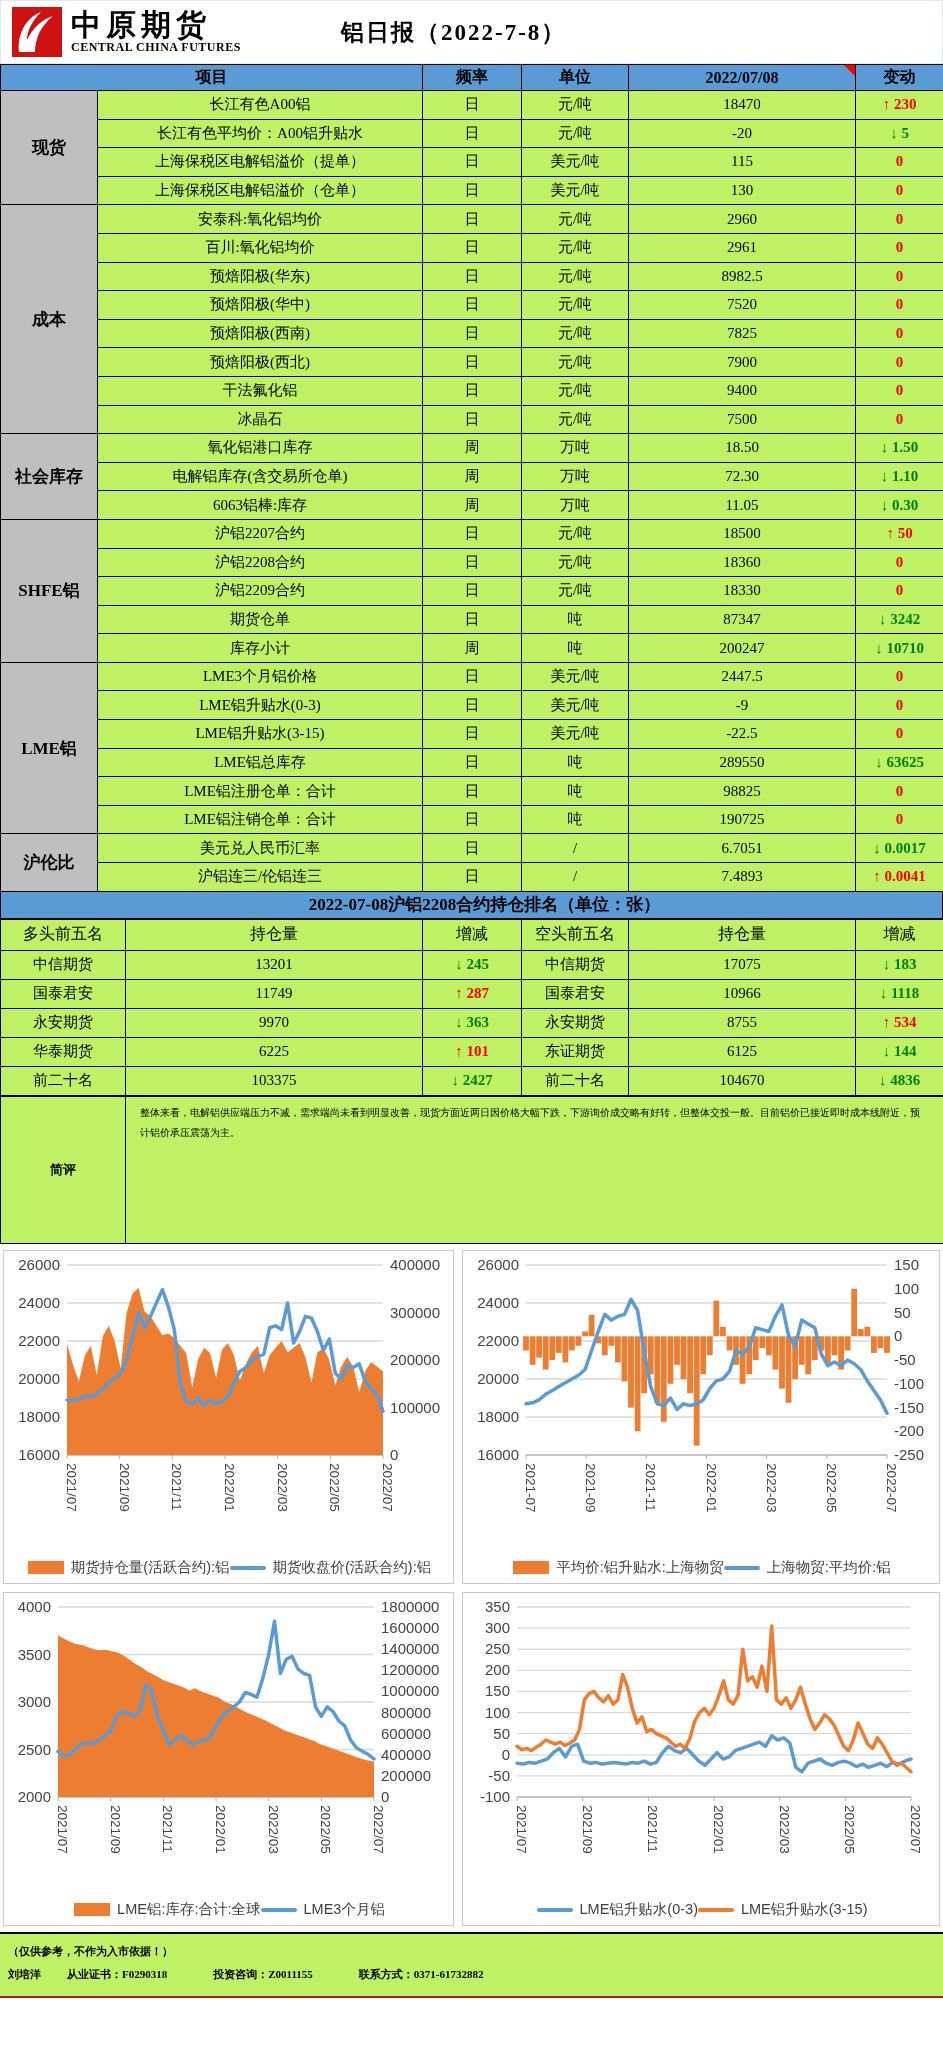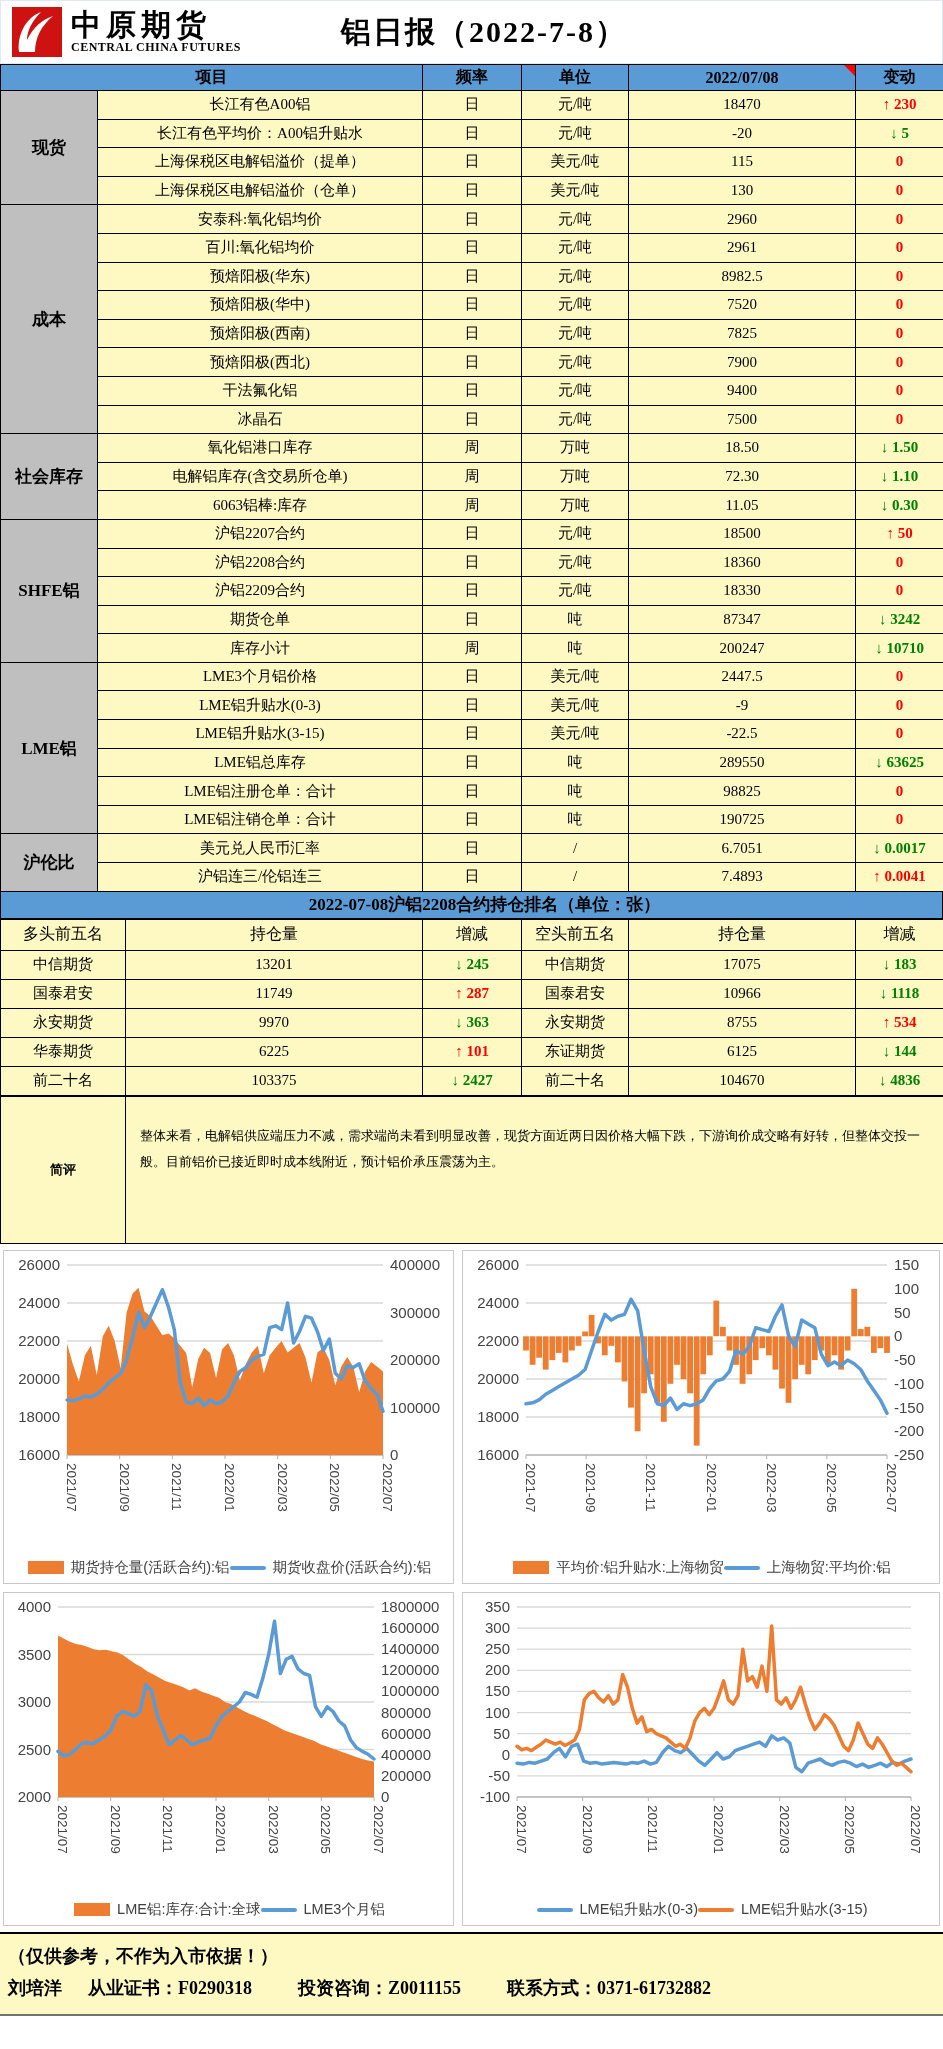--- a/index.html
+++ b/index.html
@@ -1,49 +1,49 @@
 <!DOCTYPE html>
 <html><head>
 <meta charset="utf-8">
 <style>
   html,body{margin:0;padding:0;background:#fff;}
-  .page{width:943px;background:#fef9c3;font-family:"Liberation Serif",serif;color:#000;}
+  .page{width:943px;background:#bef264;font-family:"Liberation Serif",serif;color:#000;}
   
   .hdr{height:64px;display:flex;align-items:center;border:1px solid #e3e8f0;box-sizing:border-box;background:#fff;}
   .logo{display:flex;align-items:center;gap:8px;padding-left:10px;width:340px;box-sizing:border-box;}
   .logo-txt .cn{font-weight:bold;font-size:30px;letter-spacing:5px;line-height:30px;font-family:"Liberation Serif",serif;}
   .logo-txt .en{font-weight:bold;font-size:12px;letter-spacing:.5px;line-height:14px;}
-  .title{font-size:30px;font-weight:bold;letter-spacing:2px;}
+  .title{font-size:23px;font-weight:bold;letter-spacing:2px;}
   
   table{border-collapse:collapse;table-layout:fixed;width:943px;}
   td{border:1px solid #000;text-align:center;font-size:15px;padding:0 3px;overflow:hidden;white-space:nowrap;box-sizing:border-box;}
   .main-table thead td{background:#5B9BD5;font-weight:bold;font-size:16px;height:26px;}
   .main-table tbody tr{height:28.6px;}
   .group-cell{background:#BFBFBF;font-weight:bold;font-size:17px;}
   .date-cell{position:relative;}
   .tri{position:absolute;top:0;right:0;width:0;height:0;border-left:11px solid transparent;border-top:11px solid #FF0000;}
   .up{color:#FF0000;font-weight:bold;}
   .down{color:#008000;font-weight:bold;}
   .flat{color:#FF0000;font-weight:bold;}
   .banner{height:26px;line-height:26px;background:#5B9BD5;text-align:center;font-weight:bold;font-size:17px;border:1px solid #000;border-top:none;padding-left:26px;}
   .rank-table thead tr{height:31px;}
   .rank-table thead td{font-size:16px;}
   .rank-table tbody tr{height:29px;}
   .comment-table td{white-space:normal;}
   .comment-label{font-weight:bold;font-size:13px;}
-  .comment-text{text-align:left;padding:26px 14px;font-size:13px;line-height:2.0;height:147px;vertical-align:top;}
+  .comment-text{text-align:left;padding:6px 14px;font-size:10px;line-height:2.0;height:147px;vertical-align:top;}
   
   .charts{display:grid;grid-template-columns:451px 478px;gap:8px;padding:6px 3px;background:#fff;}
   .chart{border:1px solid #c9c9c9;background:#fff;height:334px;box-sizing:border-box;padding:2px 0 0 2px;}
   .legend{display:flex;justify-content:center;align-items:center;height:34px;font-family:"Liberation Sans",sans-serif;font-size:14.5px;color:#404040;}
   .legend .item{display:flex;align-items:center;gap:7px;white-space:nowrap;overflow:hidden;}
   .sw-rect{width:36px;height:13px;display:inline-block;}
   .sw-line{width:36px;height:4px;border-radius:2px;display:inline-block;}
   
-  .footer{border-top:2px solid #000;border-bottom:2px solid #737373;padding:10px 22px 14px 8px;font-weight:bold;font-size:18px;}
+  .footer{border-top:2px solid #000;border-bottom:2px solid #b91c1c;padding:10px 22px 14px 8px;font-weight:bold;font-size:11px;}
   .footer .l2{margin-top:8px;display:flex;gap:0;}
   .footer .l2 span{margin-right:46px;}
   .footer .l2 span:first-child{margin-right:26px;}
   svg text{font-family:"Liberation Sans",sans-serif;}
 </style>
 </head>
 <body>
 
 <div class="page">
 

